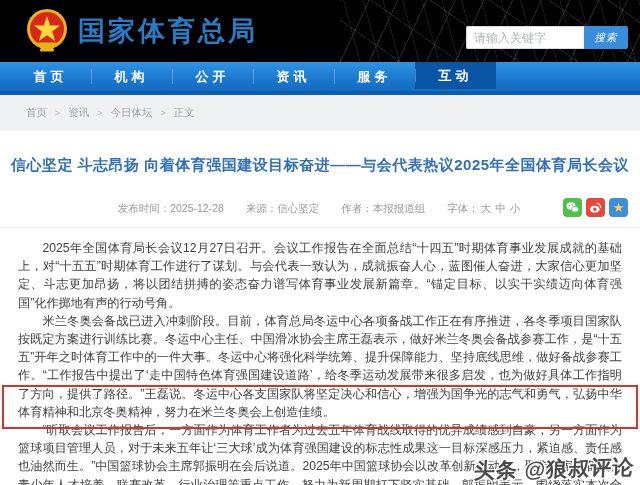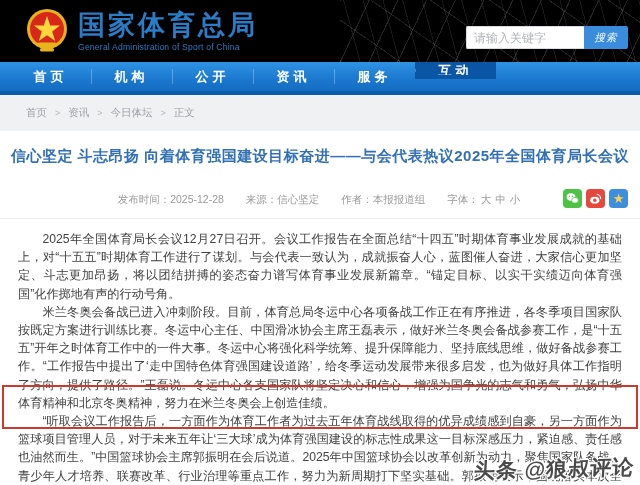--- a/index.html
+++ b/index.html
@@ -47,35 +47,35 @@
   .nav-inner { display:flex; height:29px; padding-left:10px; }
   .nav-tab {
     width:81px; height:29px; display:flex; align-items:center; justify-content:center;
     color:#fff; font-size:13px; font-weight:bold; letter-spacing:4px; cursor:pointer;
     position:relative;
   }
   .nav-tab + .nav-tab::before {
     content:""; position:absolute; left:0; top:7px; bottom:7px; width:1px;
     background:rgba(255,255,255,.28);
   }
-  .nav-tab.active { background:#0a55a4; height:17px;font-family:Liberation Serif, serif; }
+  .nav-tab.active { background:#0a55a4; height:27px;font-family:Liberation Serif, serif; }
   .nav-tab.active::after { content:""; position:absolute; left:0; right:0; bottom:0; height:4px; background:#0a55a4; }
 
   
   .breadcrumb {
     height:36px; background:#f0f1f3; display:flex; align-items:center;
     padding-left:26px; font-size:10.5px; color:#9a9ea3;
   }
   .crumb { cursor:pointer; }
   .crumb-sep { margin:0 8px; color:#b4b8bc; font-size:9px; }
 
   
   .content { position:relative; height:354px; background:#ffffff; }
   .article-title {
-    text-align:center; padding-top:16px; color:#3270b5; font-size:15px; font-weight:bold;
+    text-align:center; padding-top:25px; color:#3270b5; font-size:15px; font-weight:bold;
     letter-spacing:.5px;
   }
   .meta-row {
     position:relative; margin-top:24px; height:20px;
     display:flex; justify-content:center; align-items:center; gap:22px;
     color:#9b9b9b; font-size:10.5px;
   }
   .meta-item { white-space:nowrap; }
   .font-size-opt { cursor:pointer; margin:0 2px; }
   .share-icons { position:absolute; right:12px; top:-1px; display:flex; gap:4px; }
@@ -118,21 +118,20 @@
   <div class="logo-block">
     <svg class="emblem" viewBox="0 0 42 46">
       <circle cx="21" cy="21" r="20" fill="#e8b31a"></circle>
       <circle cx="21" cy="21" r="17" fill="#d8281a"></circle>
       <polygon fill="#ffd83d" points="21,8 24.2,17.5 34,17.5 26.2,23.4 29.2,33 21,27.2 12.8,33 15.8,23.4 8,17.5 17.8,17.5"></polygon>
       <rect x="11" y="34.5" width="20" height="4.5" rx="2" fill="#e8b31a"></rect>
       <rect x="14" y="40" width="14" height="3.5" rx="1.5" fill="#e8b31a"></rect>
     </svg>
     <div>
       <div class="site-name">国家体育总局</div>
-      <div class="site-name-en">General Administration of Sport of China</div>
     </div>
   </div>
   <div class="search-box">
     <input class="search-input" type="text" placeholder="请输入关键字" style="">
     <button class="search-btn">搜索</button>
   </div>
 </div>
 
 <div class="nav">
   <div class="nav-inner">

